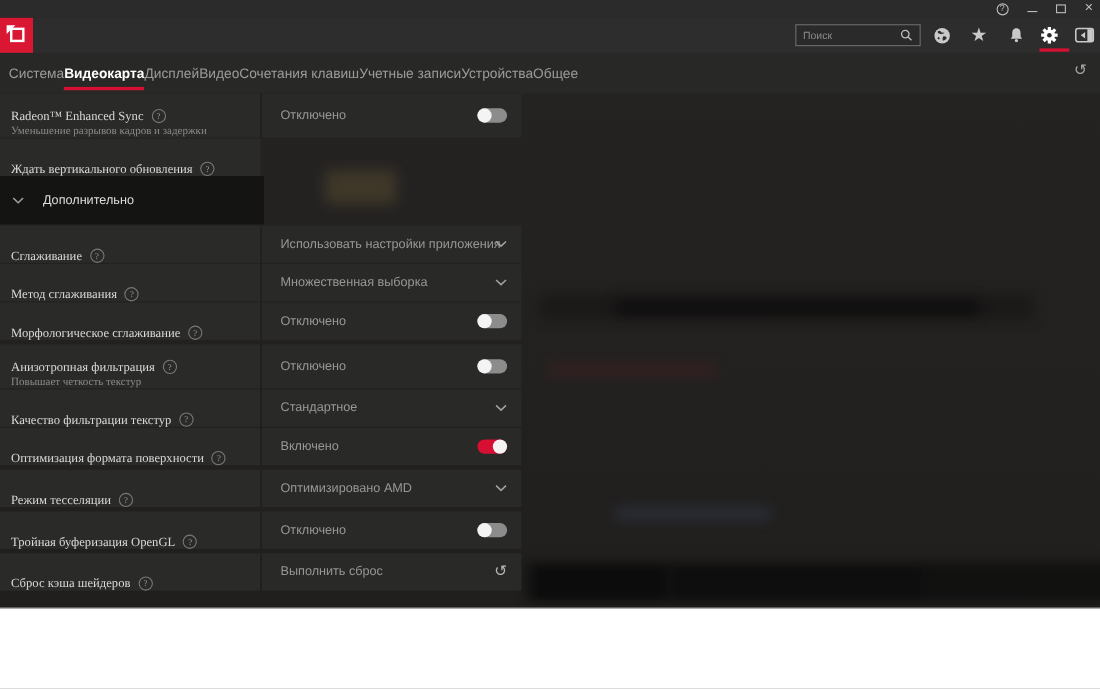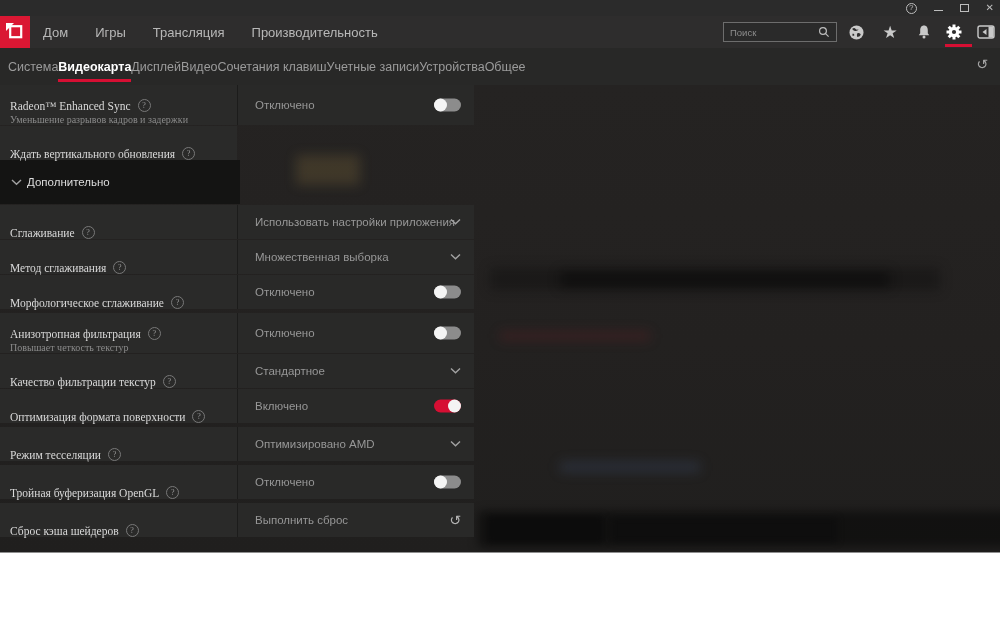--- a/index.html
+++ b/index.html
@@ -58,21 +58,21 @@
   .cell-value { flex:1; background:#292928; border-left:1px solid #1c1c1b; position:relative; display:flex; align-items:center; padding-left:17px; }
   .value-text { color:#979797; font-size:11.5px; white-space:nowrap; }
   .ctrl { position:absolute; right:13px; top:50%; transform:translateY(-50%); display:flex; align-items:center; }
   .toggle { width:27px; height:13px; border-radius:7px; background:#8c8c8c; position:relative; }
   .toggle .knob { position:absolute; left:0; top:0; width:13px; height:13px; border-radius:50%; background:#f4f4f4; }
   .toggle.on { background:var(--accent); }
   .toggle.on .knob { left:auto; right:0; }
   .undo { color:#b5b5b5; font-size:14px; font-family:"DejaVu Sans", sans-serif; line-height:1; }
 
   .expander { height:44px; width:240px; background:#141413; display:flex; align-items:center; padding-left:11px; }
-  .expander .exp-label { color:#dedede; font-size:11.5px; margin-left:5px; }
+  .expander .exp-label { color:#dedede; font-size:11.5px; margin-left:17px; }
 </style>
 </head>
 <body>
 
 <div class="app">
 
   <div class="titlebar">
     <div class="win-controls">
       <span class="wc wc-help">?</span>
       <span class="wc wc-min"></span>
@@ -80,26 +80,20 @@
       <span class="wc wc-close">✕</span>
     </div>
   </div>
 
   <div class="navbar">
     <div class="logo">
       <svg width="20" height="20" viewBox="0 0 20 20">
         <polygon points="1,1 9,1 1,9" fill="#ffffff"></polygon>
         <rect x="5.2" y="4.2" width="11" height="11" fill="none" stroke="#ffffff" stroke-width="2.2"></rect>
       </svg>
-    </div>
-    <div class="nav-items">
-      <span class="nav-item">Дом</span>
-      <span class="nav-item">Игры</span>
-      <span class="nav-item">Трансляция</span>
-      <span class="nav-item">Производительность</span>
     </div>
     <div class="search">
       <span class="search-ph">Поиск</span>
       <svg width="12" height="12" viewBox="0 0 12 12">
         <circle cx="5" cy="5" r="3.4" fill="none" stroke="#bdbdbd" stroke-width="1.2"></circle>
         <line x1="7.6" y1="7.6" x2="10.6" y2="10.6" stroke="#bdbdbd" stroke-width="1.2"></line>
       </svg>
     </div>
     <div class="nav-icon i-globe">
       <svg width="17" height="17" viewBox="0 0 16 16">

